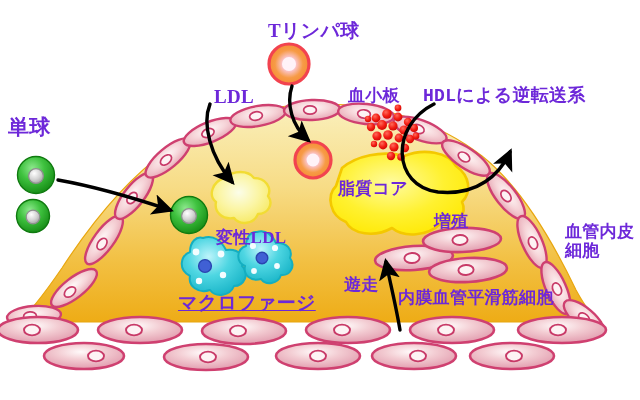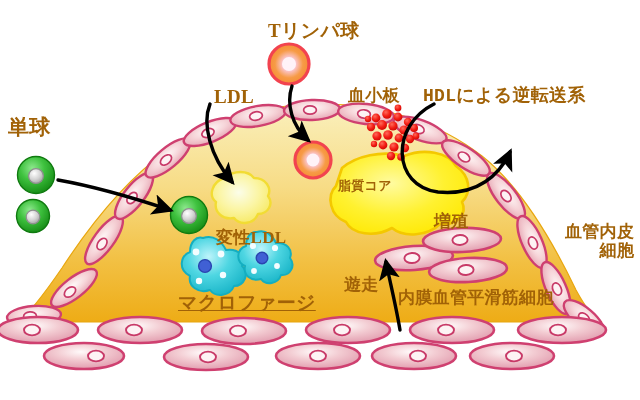--- a/index.html
+++ b/index.html
@@ -3,26 +3,26 @@
 <meta charset="utf-8">
 <style>
   html,body{margin:0;padding:0;background:#ffffff;}
   #stage{
     position:relative;width:640px;height:400px;overflow:hidden;
     background:#ffffff;
     font-family:"Liberation Serif","DejaVu Serif",serif;
   }
   #art{position:absolute;left:0;top:0;width:640px;height:400px;}
   .lbl{
-    position:absolute;color:#a16207;white-space:nowrap;font-weight:700;
+    position:absolute;color:#6d28d9;white-space:nowrap;font-weight:700;
     font-family:"Liberation Serif","DejaVu Serif",serif;
     line-height:1.12;letter-spacing:.3px;
   }
   .lbl.sans{font-family:Liberation Mono, monospace;font-weight:700;}
-  .lbl.two{white-space:pre-line;text-align:right;font-family:Liberation Serif, serif;}
+  .lbl.two{white-space:pre-line;text-align:left;font-family:Liberation Serif, serif;}
 </style>
 </head>
 <body>
 
 <div id="stage">
 
   <svg id="art" viewBox="0 0 640 400">
     <defs>
       <linearGradient id="gPlaque" x1="0" y1="0" x2="0" y2="1">
         <stop offset="0%" stop-color="#faf0bd"></stop>
@@ -318,21 +318,21 @@
   <div class="lbl" style="left:189px;top:86px;font-size:19px;margin-left:25px;">LDL</div>
 
   <div class="lbl" style="left:268px;top:20px;font-size:19px;">Tリンパ球</div>
 
   <div class="lbl" style="left:348px;top:86px;font-size:17px;">血小板</div>
 
   <div class="lbl sans" style="left:423px;top:86px;font-size:18px;">HDLによる逆転送系</div>
 
   <div class="lbl" style="left:216px;top:228px;font-size:17px;">変性LDL</div>
 
-  <div class="lbl sans" style="left:338px;top:180px;font-size:13px;text-align:right;">脂質コア</div>
+  <div class="lbl sans" style="left:338px;top:180px;font-size:17px;text-align:right;">脂質コア</div>
 
   <div class="lbl" style="left:434px;top:212px;font-size:17px;">増殖</div>
 
   <div class="lbl" style="left:344px;top:275px;font-size:17px;">遊走</div>
 
   <div class="lbl" style="left:398px;top:288px;font-size:17px;">内膜血管平滑筋細胞</div>
 
   <div class="lbl" style="left:178px;top:292px;font-size:19px;text-decoration:underline;">マクロファージ</div>
 
   <div class="lbl two" style="left:565px;top:222px;font-size:17px;">血管内皮

